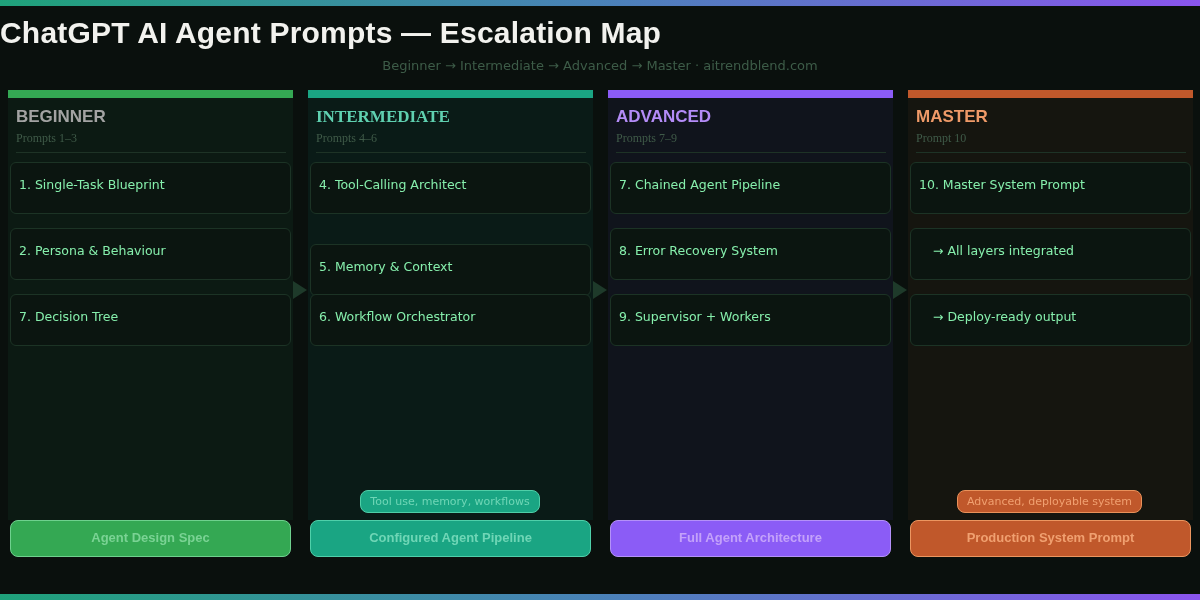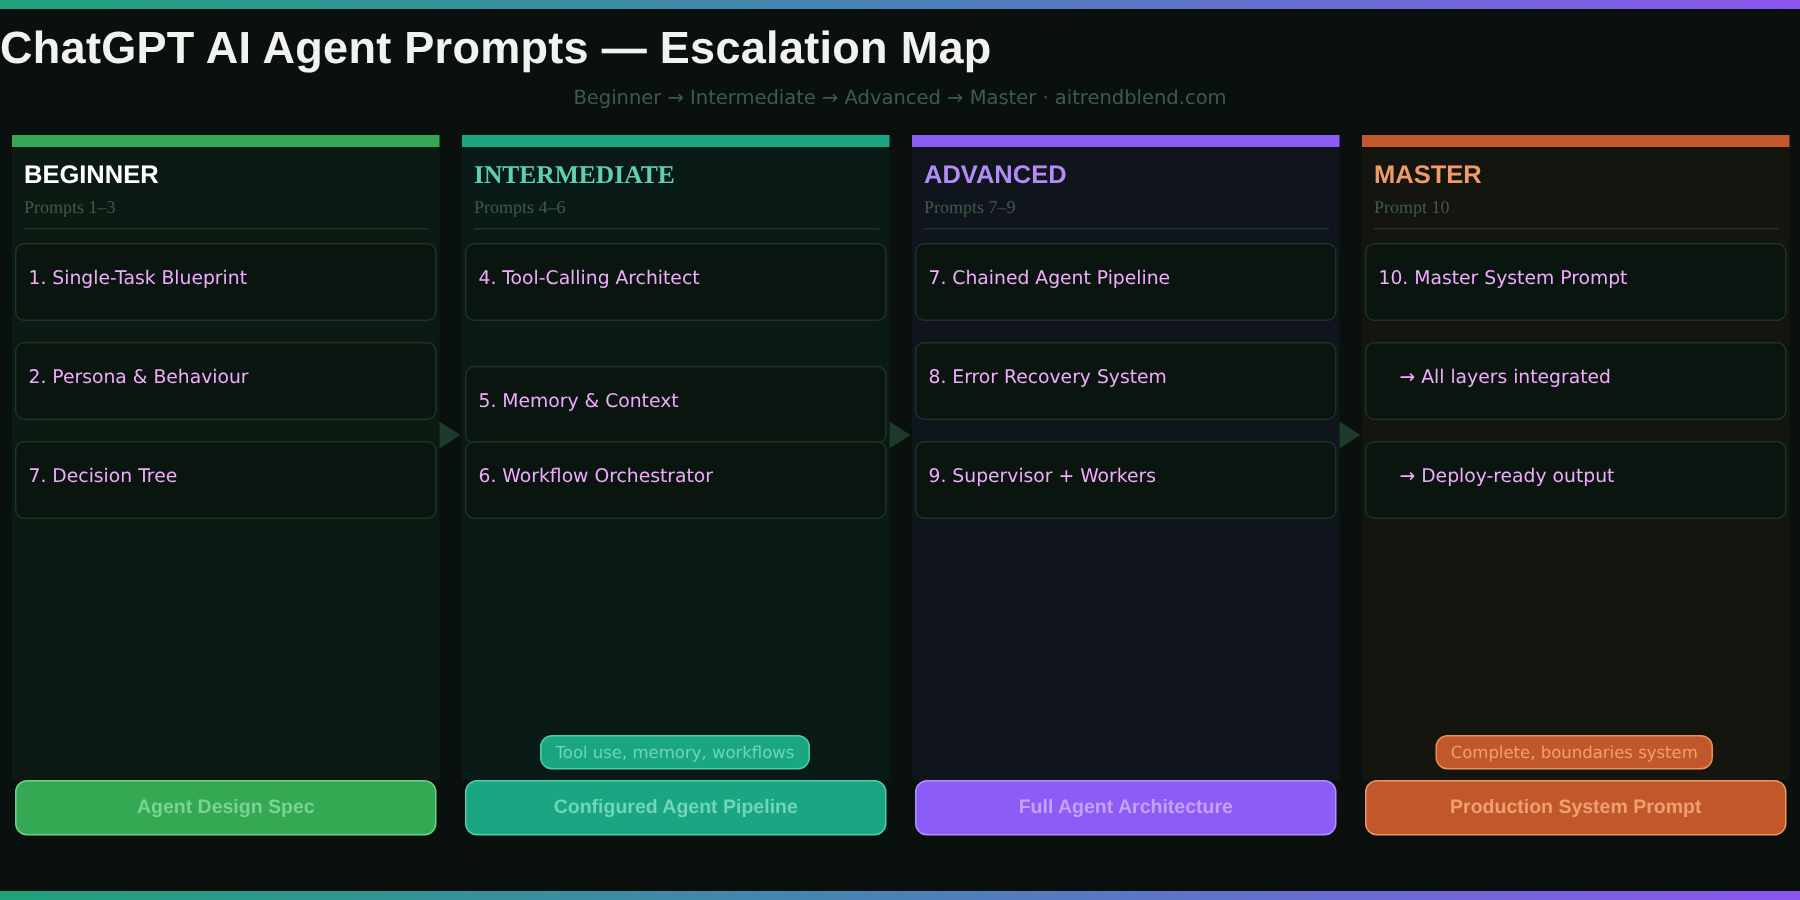--- a/index.html
+++ b/index.html
@@ -40,21 +40,21 @@
   }
   .col-divider {
     position: absolute; top: 62px; left: 8px; width: 270px; height: 1px;
     background: #1e3326;
   }
   .card {
     position: absolute; left: 2px; width: 281px; height: 52px;
     background: #0b1510;
     border: 1px solid #1c3325;
     border-radius: 6px;
-    color: #f0abfc; font-size: 12.5px;
+    color: #86efac; font-size: 12.5px;
     padding: 14px 0 0 8px;
   }
   .card.indent { padding-left: 22px; }
   .arrow {
     position: absolute; top: 281px; width: 0; height: 0;
     border-top: 9px solid transparent;
     border-bottom: 9px solid transparent;
     border-left: 14px solid #1e3a2a;
   }
   .badge {
@@ -72,21 +72,21 @@
 </head>
 <body>
 
 <div class="grad-bar grad-top"></div>
 
 <div class="title">ChatGPT AI Agent Prompts — Escalation Map</div>
 <div class="subtitle">Beginner → Intermediate → Advanced → Master  ·  aitrendblend.com</div>
 
 <div class="col" id="col0" style="left: 8px; background: rgb(12, 26, 19);">
   <div class="col-bar" style="background: rgb(52, 168, 83);"></div>
-  <div class="col-head" style="color: #ffffff;">BEGINNER</div>
+  <div class="col-head" style="color: #a3a3a3;">BEGINNER</div>
   <div class="col-sub">Prompts 1–3</div>
   <div class="col-divider"></div>
   <div class="card" style="top:72px;">1. Single-Task Blueprint</div>
   <div class="card" style="top:138px;">2. Persona &amp; Behaviour</div>
   <div class="card" style="top:204px;">7. Decision Tree</div>
 </div>
 <div class="arrow" style="left:293px;"></div>
 
 <div class="col" id="col1" style="left: 308px; background: rgb(10, 27, 23);">
   <div class="col-bar" style="background: rgb(26, 165, 131);"></div>
@@ -113,21 +113,21 @@
 <div class="arrow" style="left:893px;"></div>
 
 <div class="col" id="col3" style="left: 908px; background: rgb(21, 21, 15);">
   <div class="col-bar" style="background: rgb(192, 88, 43);"></div>
   <div class="col-head" style="color: rgb(239, 154, 104);">MASTER</div>
   <div class="col-sub">Prompt 10</div>
   <div class="col-divider"></div>
   <div class="card" style="top:72px;">10. Master System Prompt</div>
   <div class="card indent" style="top:138px;">→ All layers integrated</div>
   <div class="card indent" style="top:204px;">→ Deploy-ready output</div>
-  <div class="badge" style="left: 49px; width: 185px; background: rgb(192, 88, 43); color: rgb(240, 160, 112); border: 1px solid rgb(233, 145, 90);">Complete, boundaries system</div>
+  <div class="badge" style="left: 49px; width: 185px; background: rgb(192, 88, 43); color: rgb(240, 160, 112); border: 1px solid rgb(233, 145, 90);">Advanced, deployable system</div>
 </div>
 
 <div class="output-btn" id="out0" style="left: 10px; background: rgb(52, 168, 83); color: rgb(122, 211, 148); border: 1px solid rgb(111, 209, 142);">Agent Design Spec</div>
 <div class="output-btn" id="out1" style="left: 310px; background: rgb(26, 165, 131); color: rgb(111, 214, 182); border: 1px solid rgb(79, 208, 170);">Configured Agent Pipeline</div>
 <div class="output-btn" id="out2" style="left: 610px; background: rgb(139, 92, 246); color: rgb(196, 162, 250); border: 1px solid rgb(180, 145, 248);">Full Agent Architecture</div>
 <div class="output-btn" id="out3" style="left: 910px; background: rgb(192, 88, 43); color: rgb(240, 160, 112); border: 1px solid rgb(236, 150, 96);">Production System Prompt</div>
 
 <div class="grad-bar grad-bottom"></div>
 
 </body></html>

